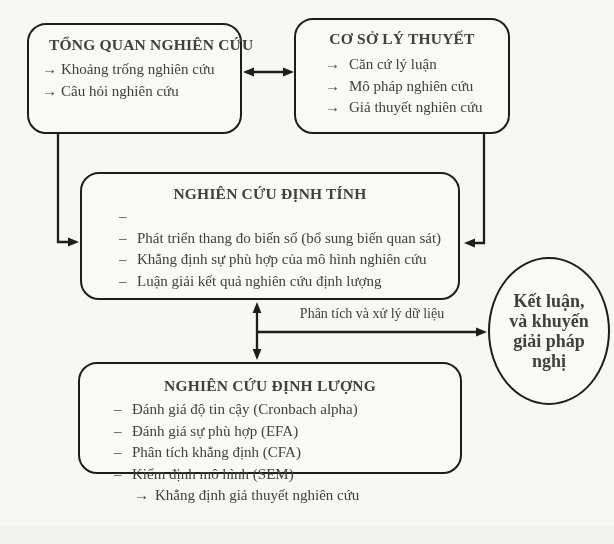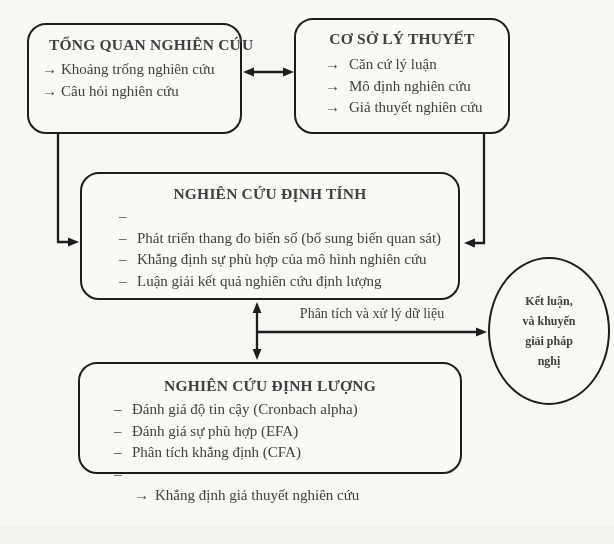--- a/index.html
+++ b/index.html
@@ -83,21 +83,21 @@
     width: 122px; height: 148px;
     border: 2.2px solid #1d1d1d;
     border-radius: 50%;
     background: #f9f9f6;
     box-sizing: border-box;
     display: flex;
     align-items: center;
     justify-content: center;
     text-align: center;
     font-weight: bold;
-    font-size: 12px;
+    font-size: 18px;
     line-height: 20px;
   }
   
   .flow-label {
     position: absolute;
     left: 272px; top: 305px;
     width: 200px;
     text-align: center;
     font-size: 14px;
     line-height: 18px;
@@ -154,21 +154,21 @@
   </div>
 
   <div class="box theory">
     <div class="box-title centered">CƠ SỞ LÝ THUYẾT</div>
     <div class="row">
       <span class="bullet">→</span>
       <span>Căn cứ lý luận</span>
     </div>
     <div class="row">
       <span class="bullet">→</span>
-      <span>Mô định nghiên cứu</span>
+      <span>Mô pháp nghiên cứu</span>
     </div>
     <div class="row">
       <span class="bullet">→</span>
       <span>Giả thuyết nghiên cứu</span>
     </div>
   </div>
 
   <div class="box qualitative">
     <div class="box-title centered">NGHIÊN CỨU ĐỊNH TÍNH</div>
     <div class="row">
@@ -208,20 +208,21 @@
     <div class="row">
       <span class="bullet">–</span>
       <span>Đánh giá sự phù hợp (EFA)</span>
     </div>
     <div class="row">
       <span class="bullet">–</span>
       <span>Phân tích khẳng định (CFA)</span>
     </div>
     <div class="row">
       <span class="bullet">–</span>
+      <span>Kiểm định mô hình (SEM)</span>
     </div>
     <div class="row sub-row">
       <span class="bullet">→</span>
       <span>Khẳng định giả thuyết nghiên cứu</span>
     </div>
   </div>
 
 </div>
 
 </body></html>

